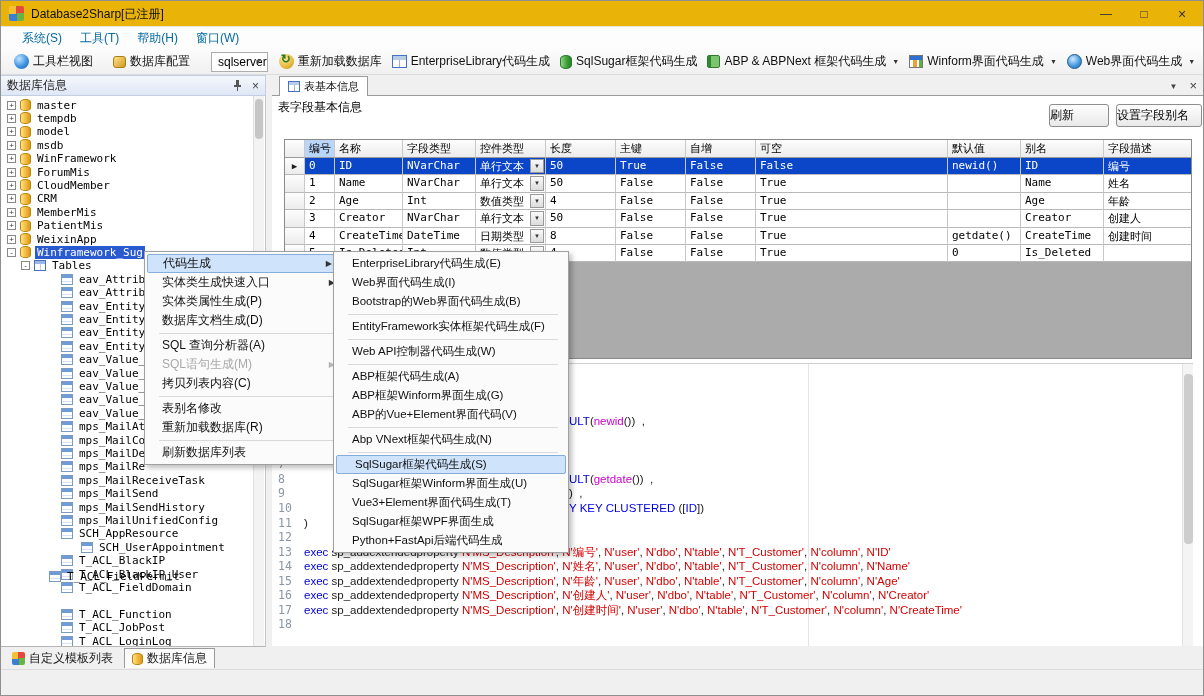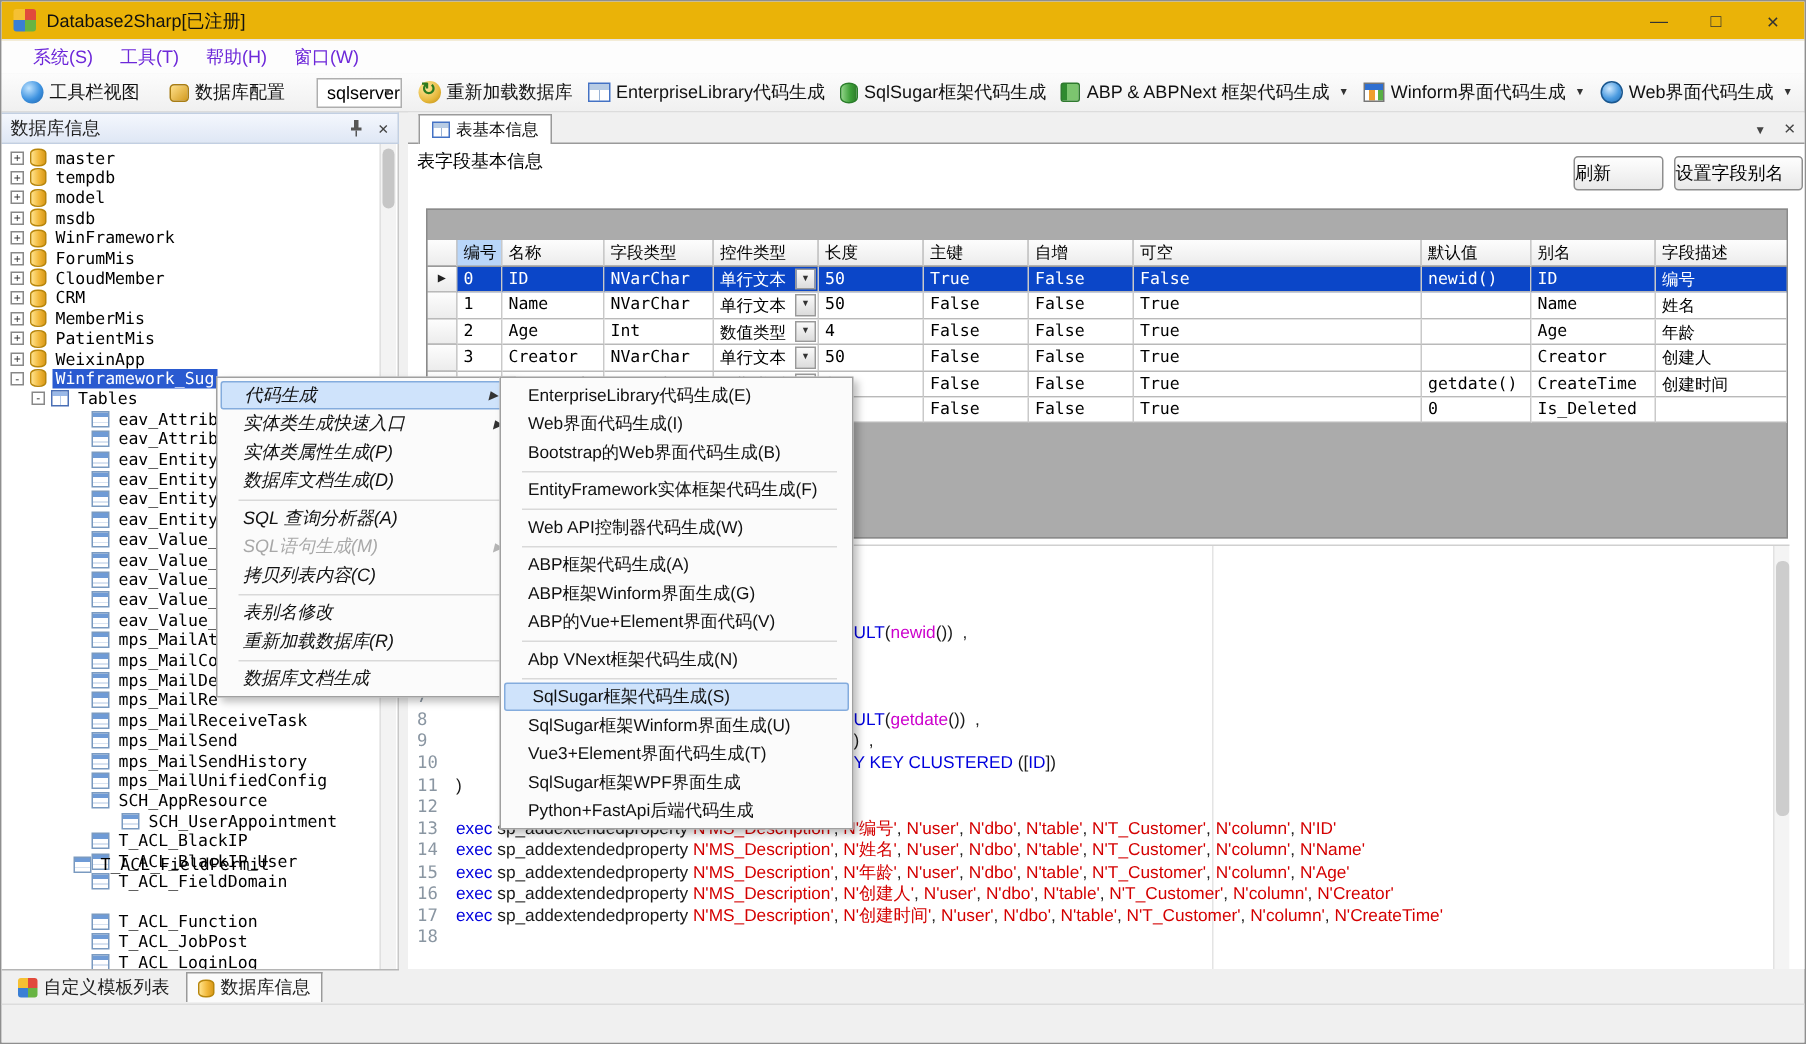--- a/index.html
+++ b/index.html
@@ -8,21 +8,21 @@
 
   
   #titlebar{position:absolute;left:0;top:0;width:100%;height:26px;background:#eab308;border-bottom:1px solid #e4e4e4;}
   #app-icon{position:absolute;left:8px;top:5px;width:15px;height:15px;background:conic-gradient(#e14a3c 0 90deg,#68b443 90deg 180deg,#3a7fd5 180deg 270deg,#f5c033 270deg 360deg);border-radius:2px;}
   #title-text{position:absolute;left:30px;top:5px;font-size:12px;color:#111;}
   .winctl{position:absolute;top:0;width:34px;height:26px;text-align:center;line-height:26px;font-size:12px;color:#333;}
   #btn-min{right:80px;} #btn-max{right:42px;} #btn-close{right:4px;font-size:14px;}
 
   
   #menubar{position:absolute;left:0;top:26px;width:100%;height:22px;background:#fdfdfd;display:flex;align-items:center;padding-left:12px;}
-  .mitem{font-size:12px;color:#6d28d9;padding:2px 9px;}
+  .mitem{font-size:12px;color:#0369a1;padding:2px 9px;}
 
   
   #toolbar{position:absolute;left:0;top:48px;width:100%;height:26px;background:linear-gradient(#fcfcfc,#f0f0f0);border-bottom:1px solid #dcdcdc;display:flex;align-items:center;padding-left:2px;}
   .tgrip{width:5px;height:18px;margin:0 3px;background:repeating-linear-gradient(#bbb 0 2px,transparent 2px 4px);}
   .tsep{width:1px;height:18px;background:#c9c9c9;margin:0 5px;}
   .tbtn{display:flex;align-items:center;gap:4px;padding:2px 5px;font-size:12px;color:#111;white-space:nowrap;}
   .tdrop{font-size:7px;color:#333;margin-left:2px;}
   .tcombo{width:92px;height:20px;background:#fff;border:1px solid #aeaeae;font-size:12px;display:flex;align-items:center;padding-left:6px;position:relative;margin:0 6px;}
   .tcombo .car{position:absolute;right:5px;font-size:7px;color:#555;}
 
@@ -74,21 +74,21 @@
   #doc-corner{position:absolute;right:8px;top:3px;display:flex;gap:12px;font-size:11px;color:#444;}
   #doc-corner .cbtn{line-height:16px;}
   #doc-content{position:absolute;left:271px;top:95px;width:933px;height:550px;background:#fff;}
   #section-label{position:absolute;left:6px;top:3px;font-size:12px;color:#000;}
   .pbtn{position:absolute;top:8px;height:23px;border:1px solid #8e8e8e;border-radius:3px;background:linear-gradient(#fefefe,#e9e9e9);font-size:12px;color:#000;text-align:left;line-height:21px;}
   #btn-refresh{left:777px;width:60px;}
   #btn-alias{left:844px;width:86px;}
 
   
   #grid{position:absolute;left:12px;top:43px;width:908px;height:220px;border:1px solid #8a8a8a;background:#ababab;overflow:hidden;}
-  .g-head,.g-row{position:absolute;left:0;display:flex;margin-top:20px;}
+  .g-head,.g-row{position:absolute;left:0;display:flex;}
   .g-cell{height:100%;border-right:1px solid #c9c9c9;border-bottom:1px solid #b9b9b9;font-size:11px;font-family:"DejaVu Sans Mono",monospace;padding:1px 3px 0 4px;white-space:nowrap;overflow:hidden;background:#fff;color:#000;position:relative;}
   .g-head .g-cell{background:linear-gradient(#fdfdfd,#ececec);border-bottom:1px solid #9a9a9a;font-family:"Liberation Sans",sans-serif;}
   .g-head .g-cell.hsel{background:#b9d6f9;}
   .g-cell.rowhdr{background:linear-gradient(#fdfdfd,#ececec);text-align:center;padding:0;font-size:9px;color:#222;line-height:16px;}
   .g-row.sel .g-cell:not(.rowhdr){background:#0b46c8;color:#fff;}
   .combo-btn{position:absolute;right:1px;top:1px;bottom:1px;width:14px;background:linear-gradient(#fafafa,#dcdcdc);border:1px solid #999;font-size:6px;color:#333;text-align:center;line-height:13px;}
 
   
   #code{position:absolute;left:0px;top:267px;width:921px;height:283px;background:#fff;border-top:1px solid #d0d0d0;overflow:hidden;}
   #code-guide{position:absolute;left:536px;top:0;width:1px;height:100%;background:#e4e4e4;}
@@ -99,21 +99,21 @@
   #code-thumb{position:absolute;left:1px;top:10px;width:9px;height:170px;background:#cdcdcd;border-radius:4px;}
 
   
   .menu{position:absolute;background:#fbfbfb;border:1px solid #a0a0a0;box-shadow:3px 3px 5px rgba(0,0,0,.25);z-index:50;padding:2px 0;}
   .menu-item{height:19px;display:flex;align-items:center;font-size:12px;color:#111;padding:0 8px 0 17px;position:relative;white-space:nowrap;}
   .menu-item .arr{position:absolute;right:8px;font-size:8px;color:#333;}
   .menu-item.hl{background:#cfe3fb;border:1px solid #84acdd;margin:0 2px;padding:0 6px 0 15px;border-radius:2px;}
   .menu-item.dis{color:#a8a8a8;}
   .menu-item.dis .arr{color:#b5b5b5;}
   .menu-sep{height:1px;background:#d9d9d9;margin:3px 10px 2px 14px;}
-  #ctx-menu{left:143px;top:250px;width:200px;font-style:italic;}
+  #ctx-menu{left:143px;top:250px;width:200px;}
   #sub-menu{left:332px;top:250px;width:236px;z-index:51;}
   #sub-menu .menu-item{height:19px;font-size:11.5px;padding-left:18px;}
 </style>
 </head>
 <body>
 
 <div id="win">
   <div id="titlebar">
     <div id="app-icon"></div>
     <div id="title-text">Database2Sharp[已注册]</div>
@@ -559,21 +559,21 @@
       </div>
       <div class="menu-sep"></div>
       <div class="menu-item">
         <span>表别名修改</span>
       </div>
       <div class="menu-item">
         <span>重新加载数据库(R)</span>
       </div>
       <div class="menu-sep"></div>
       <div class="menu-item">
-        <span>数据库文档生成</span>
+        <span>刷新数据库列表</span>
       </div>
     </div>
   <div id="sub-menu" class="menu">
       <div class="menu-item">
         <span>EnterpriseLibrary代码生成(E)</span>
       </div>
       <div class="menu-item">
         <span>Web界面代码生成(I)</span>
       </div>
       <div class="menu-item">

